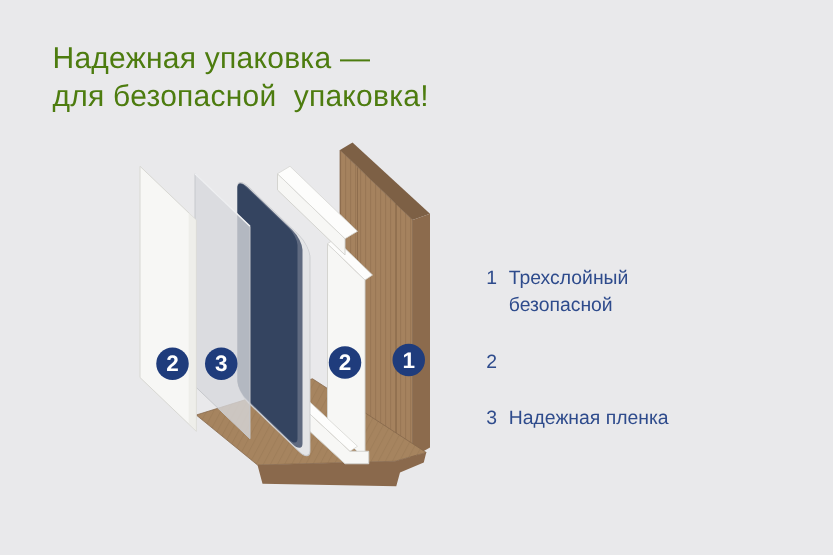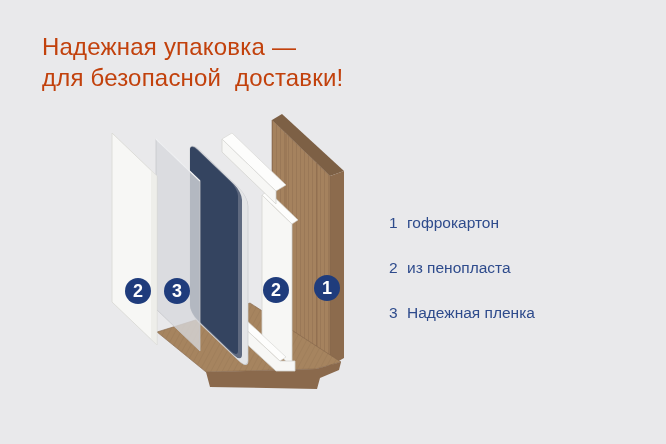--- a/index.html
+++ b/index.html
@@ -4,21 +4,21 @@
 <style>
   html,body{margin:0;padding:0;background:#e9e9eb;}
   .stage{
     position:relative;width:666px;height:444px;overflow:hidden;
     background:#e9e9eb;
     font-family:"Liberation Sans", sans-serif;
   }
   .title{
     position:absolute;left:42px;top:31px;margin:0;
     font-size:24px;line-height:31px;font-weight:400;
-    color:#c2410c;letter-spacing:.2px;
+    color:#4d7c0f;letter-spacing:.2px;
   }
   .title .title-line{display:block;white-space:pre-wrap;}
   .illustration{position:absolute;left:0;top:0;}
   .legend{
     position:absolute;left:389px;top:212px;width:240px;
     color:#2e4b8c;font-size:15.5px;line-height:22px;
   }
   .legend-item{display:flex;gap:7px;margin-bottom:23px;}
   .legend-num{flex:none;width:11px;}
   .legend-line:empty{display:none;}
@@ -27,21 +27,21 @@
     font-size:18px;font-weight:bold;
   }
 </style>
 </head>
 <body>
 
 <div class="stage">
 
   <h1 class="title">
     <span class="title-line">Надежная упаковка —</span>
-    <span class="title-line">для безопасной  доставки!</span>
+    <span class="title-line">для безопасной  упаковка!</span>
   </h1>
 
   <svg class="illustration" width="666" height="444" viewBox="0 0 666 444">
     <defs>
       <pattern id="flutes" width="4" height="10" patternUnits="userSpaceOnUse">
         <line x1="0.5" y1="0" x2="0.5" y2="10" stroke="#5a4028" stroke-width="0.7" opacity="0.22"></line>
       </pattern>
       <pattern id="diag" width="5" height="5" patternUnits="userSpaceOnUse" patternTransform="rotate(28)">
         <line x1="0.5" y1="0" x2="0.5" y2="5" stroke="#5a4028" stroke-width="0.6" opacity="0.14"></line>
       </pattern>
@@ -101,27 +101,27 @@
     <g>
       <circle cx="327" cy="288" r="13" fill="#1f3c7c"></circle>
       <text class="badge-num" x="327" y="288" text-anchor="middle" dominant-baseline="central" fill="#ffffff">1</text>
     </g>
   </svg>
 
   <div class="legend">
     <div class="legend-item">
       <span class="legend-num">1</span>
       <span class="legend-text">
-        <div class="legend-line">гофрокартон</div>
+        <div class="legend-line">Трехслойный</div>
+        <div class="legend-line">безопасной</div>
       </span>
     </div>
     <div class="legend-item">
       <span class="legend-num">2</span>
       <span class="legend-text">
-        <div class="legend-line">из пенопласта</div>
       </span>
     </div>
     <div class="legend-item">
       <span class="legend-num">3</span>
       <span class="legend-text">
         <div class="legend-line">Надежная пленка</div>
 
       </span>
     </div>
   </div>

